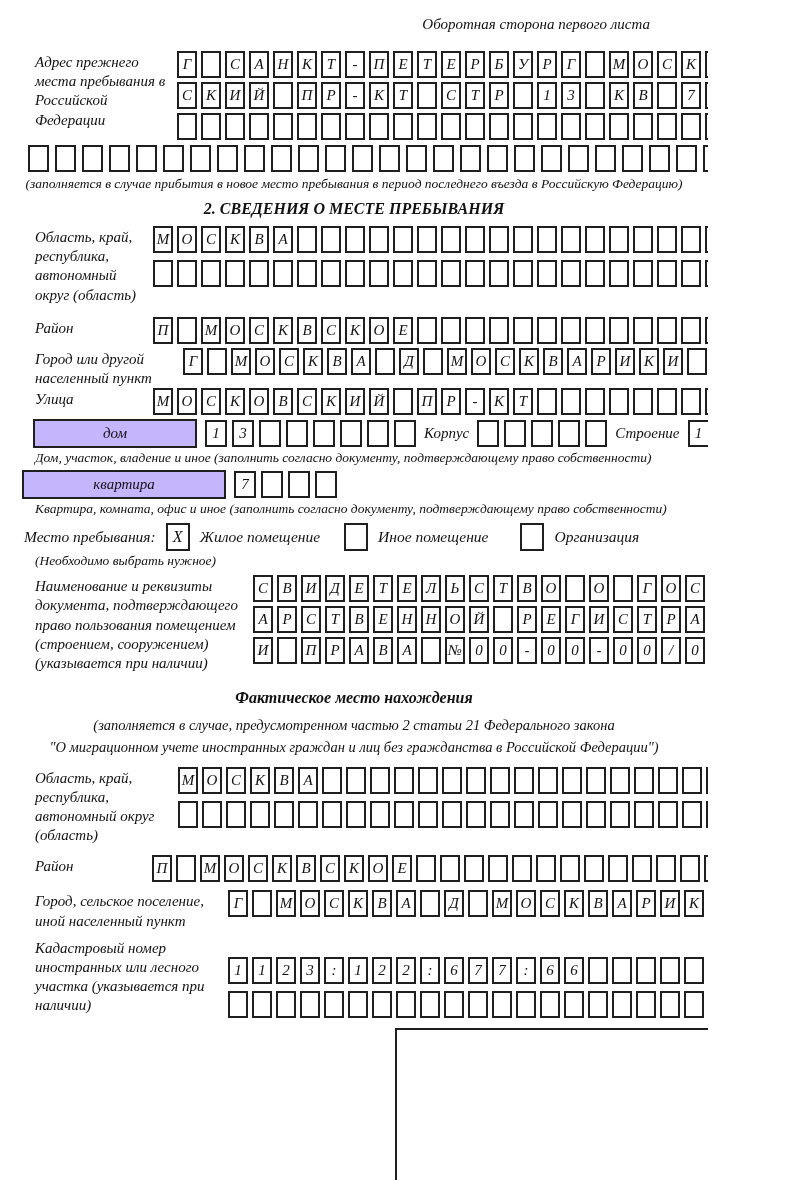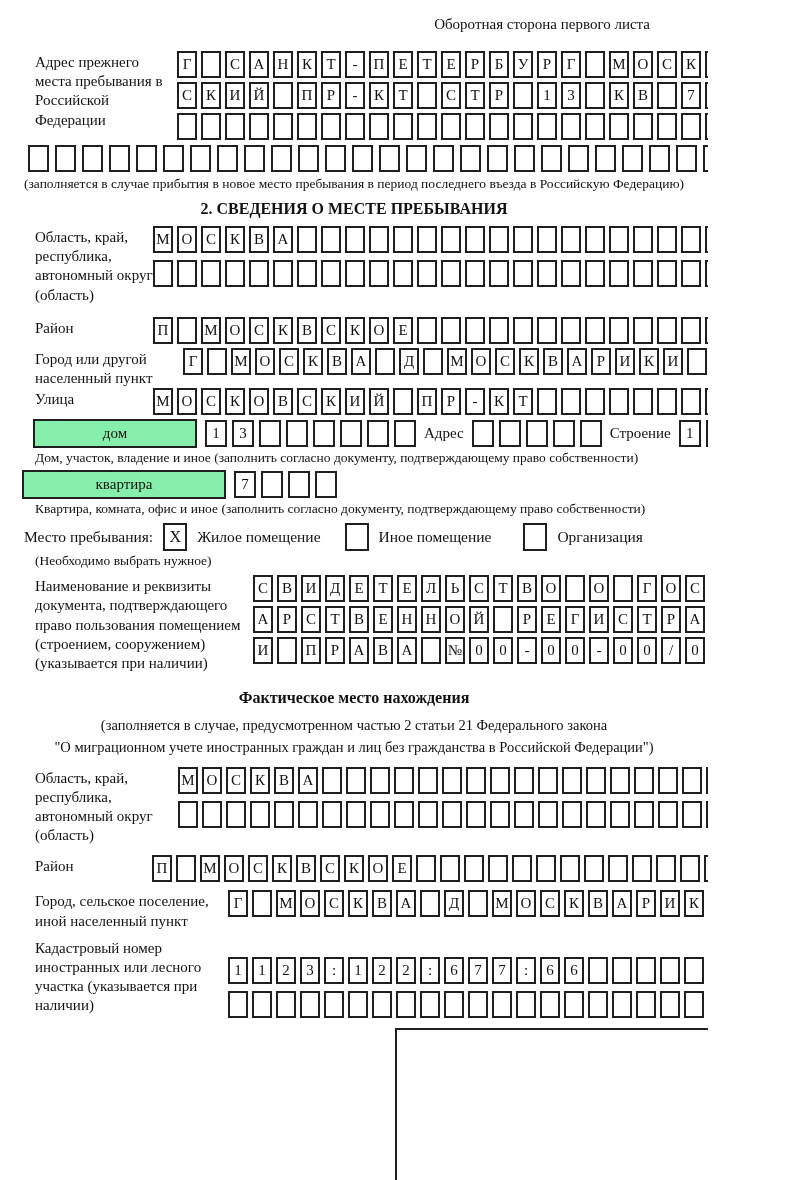--- a/index.html
+++ b/index.html
@@ -1,17 +1,17 @@
 <!DOCTYPE html>
 <html><head>
 <meta charset="utf-8">
 <style>
   html,body { margin:0; padding:0; background:#ffffff; }
   body { width:800px; height:1180px; font-family:"Liberation Serif", serif; color:#111; }
-  .sheet { position:relative; width:708px; height:1180px; overflow:hidden; }
+  .sheet { position:relative; width:708px; height:1180px; overflow:hidden;font-style:italic; }
 
   .header-note { text-align:right; padding:16px 58px 0 0; font-size:15px; }
 
   .frow { display:flex; align-items:flex-start; margin-left:35px; }
   .flabel { font-size:15px; line-height:1.28; flex:none; padding-top:2px; }
 
   .cellrow { display:flex; gap:4px; margin-bottom:4px; }
   .cell {
     box-sizing:border-box; flex:none;
     width:20px; height:27px;
@@ -24,21 +24,21 @@
   .mid .cell { width:22px; }
   .mid { gap:5px; }
 
   .caption { font-size:13.5px; margin:2px 0 4px 0; }
   .caption.center { text-align:center; }
   .sec-title { text-align:center; font-weight:bold; font-size:16px; margin:8px 0 8px 0; }
 
   .labelbox {
     box-sizing:border-box; border:2px solid #1f1f1f; height:29px;
     display:inline-flex; align-items:center; justify-content:center;
-    font-size:15px; flex:none; background:#86efac;
+    font-size:15px; flex:none; background:#c4b5fd;
   }
   .inline-lbl { font-size:15px; padding-top:5px; flex:none; }
 
   .chk {
     box-sizing:border-box; width:24px; height:28px; border:2px solid #1f1f1f;
     display:inline-flex; align-items:center; justify-content:center;
     font-size:16px; flex:none; background:#fff;
   }
   .chkrow { display:flex; align-items:center; margin-left:24px; gap:10px; font-size:15.5px; }
 
@@ -328,21 +328,21 @@
     <div class="cellrow mid" style="margin-bottom:0">
         <span class="cell">1</span>
         <span class="cell">3</span>
         <span class="cell"></span>
         <span class="cell"></span>
         <span class="cell"></span>
         <span class="cell"></span>
         <span class="cell"></span>
         <span class="cell"></span>
       </div>
-    <div class="inline-lbl" style="padding-top:0">Адрес</div>
+    <div class="inline-lbl" style="padding-top:0">Корпус</div>
     <div class="cellrow mid" style="margin-bottom:0">
         <span class="cell"></span>
         <span class="cell"></span>
         <span class="cell"></span>
         <span class="cell"></span>
         <span class="cell"></span>
       </div>
     <div class="inline-lbl" style="padding-top:0">Строение</div>
     <div class="cellrow mid" style="margin-bottom:0">
         <span class="cell">1</span>

